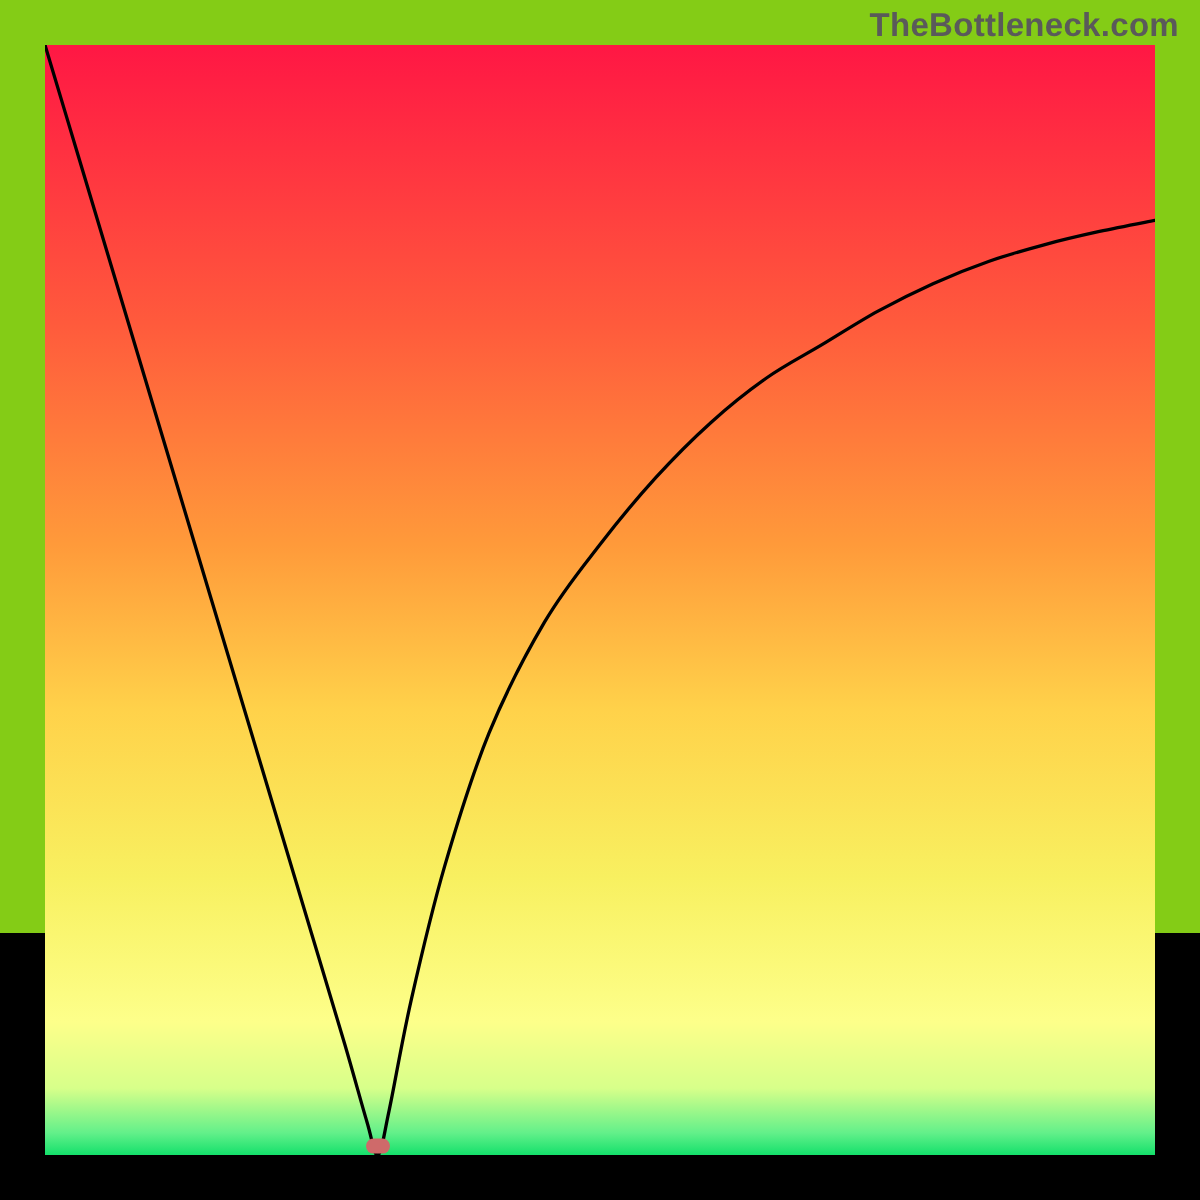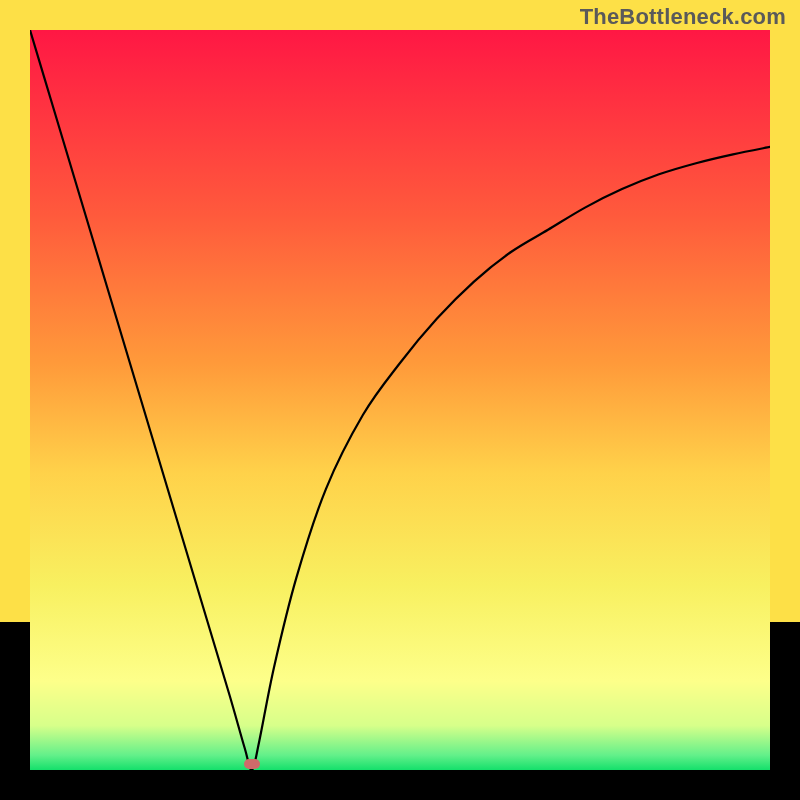--- a/index.html
+++ b/index.html
@@ -7,21 +7,21 @@
     padding: 0;
     width: 800px;
     height: 800px;
     background: #000;
     font-family: Arial, Helvetica, sans-serif;
     overflow: hidden;
   }
   .outer {
     width: 800px;
     height: 622px;
-    background: #fde047;
+    background: #84cc16;
     position: relative;
   }
   .watermark {
     position: absolute;
     top: 4px;
     right: 14px;
     color: #5a5a5a;
     font-size: 22px;
     font-weight: 600;
     letter-spacing: 0.2px;

